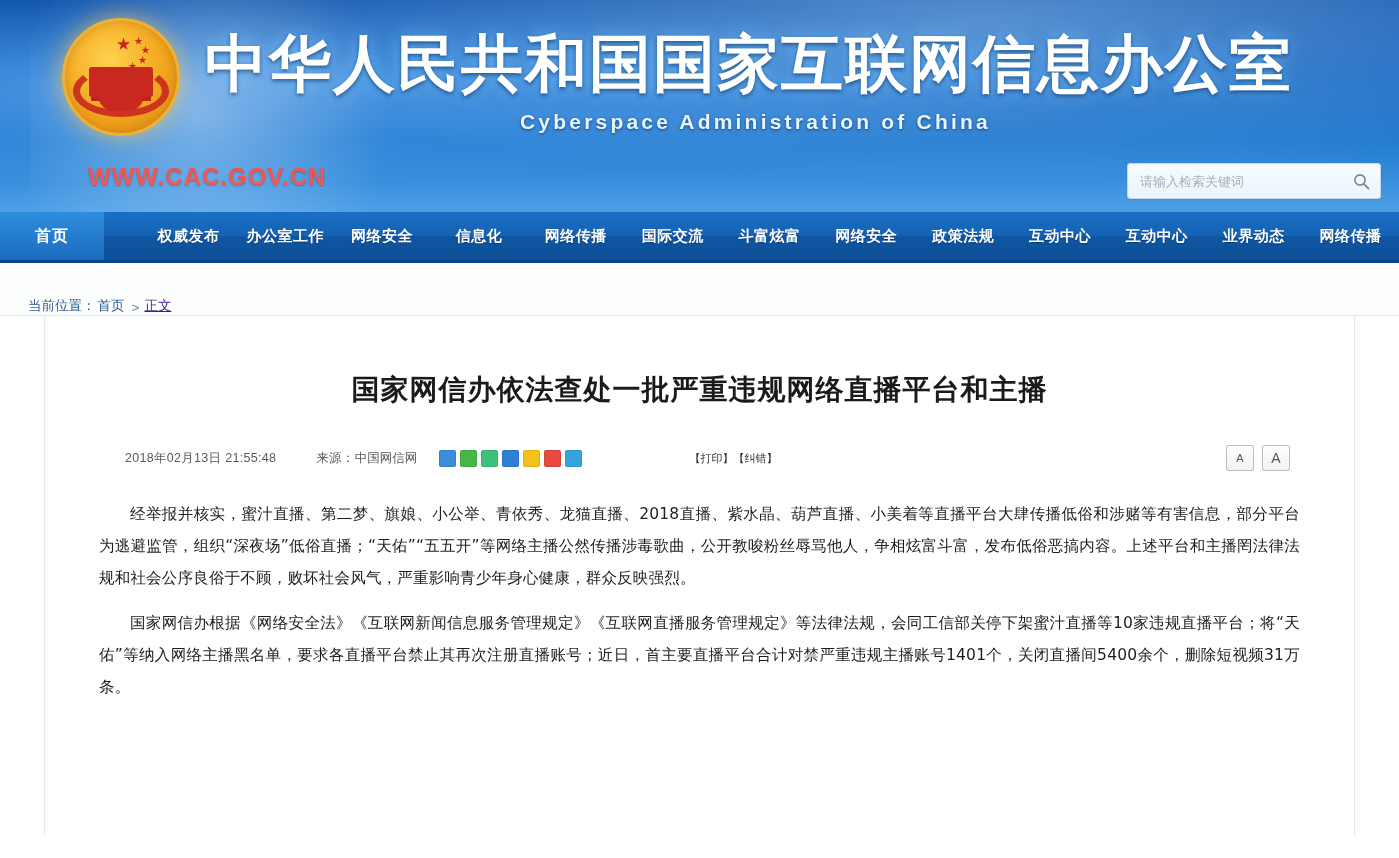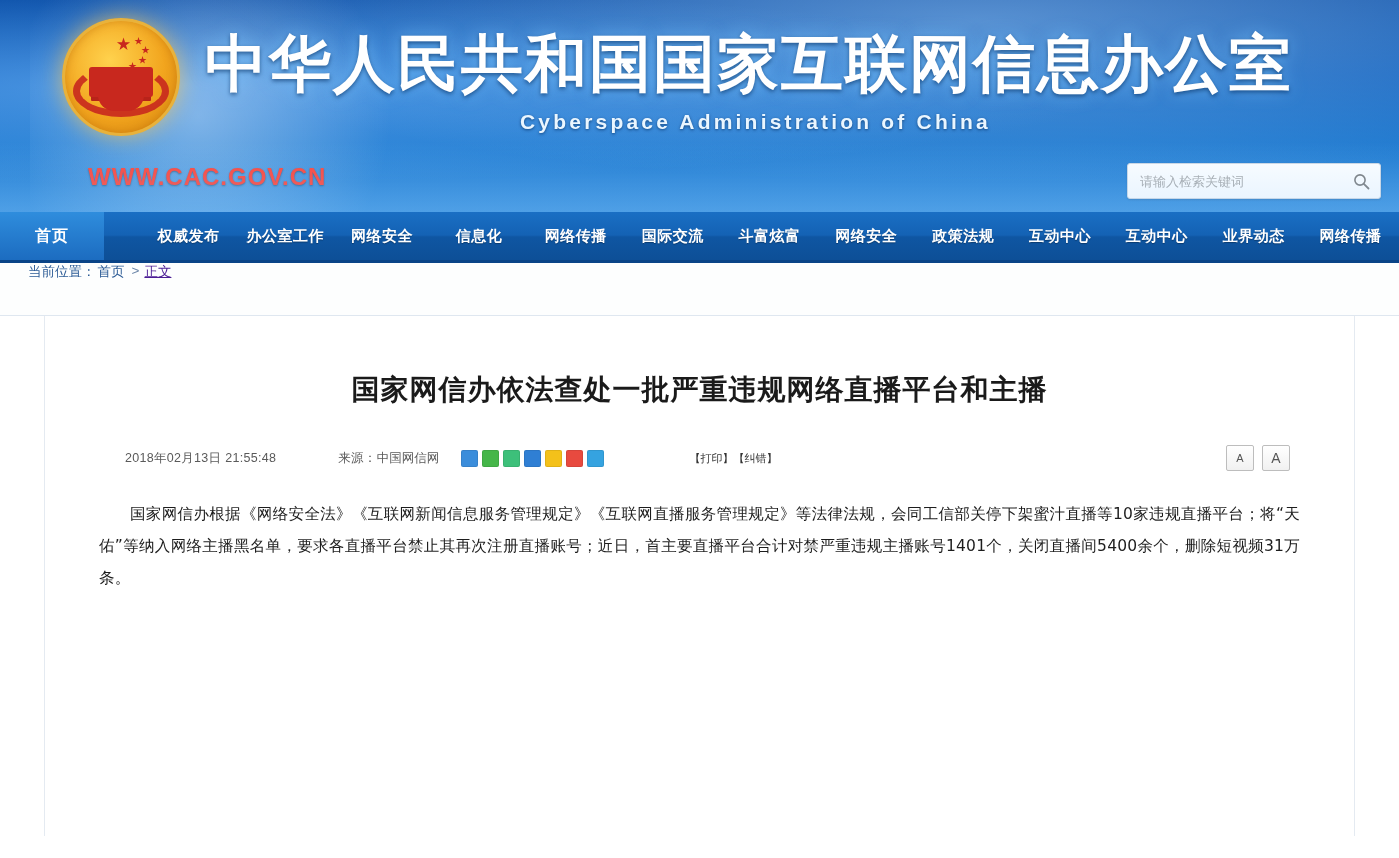--- a/index.html
+++ b/index.html
@@ -220,21 +220,21 @@
 
   
   .content-frame {
     position: relative;
     background: #ffffff;
     padding: 0;
   }
   .breadcrumb {
     height: 52px;
     display: flex;
-    align-items: flex-start;
+    align-items: flex-end;
     padding-left: 28px;
     font-size: 13.5px;
     color: #3a5b86;
     border-bottom: 1px solid #dfe7f0;
     background: #fdfefe;
   }
   .breadcrumb .bc-label { color: #2d5c96; }
   .breadcrumb .bc-link {
     color: #2d5c96;
     cursor: pointer;
@@ -272,21 +272,21 @@
   .meta-row {
     position: relative;
     display: flex;
     align-items: center;
     height: 30px;
     font-size: 12.5px;
     color: #5a5a5a;
     margin: 0 10px 26px 10px;
   }
   .meta-date { margin-left: 16px; letter-spacing: 0.3px; }
-  .meta-source { margin-left: 62px; letter-spacing: 0.3px; }
+  .meta-source { margin-left: 40px; letter-spacing: 0.3px; }
   .share-icons {
     display: flex;
     align-items: center;
     gap: 4px;
     margin-left: 22px;
   }
   .share-icons .sh {
     width: 17px;
     height: 17px;
     border-radius: 2px;
@@ -435,19 +435,20 @@
           <span>【打印】</span><span>【纠错】</span>
         </span>
 
         <span class="font-size-btns">
           <span class="fs-btn">A</span>
           <span class="fs-btn big">A</span>
         </span>
       </div>
 
       <div class="article-body">
+        <p>经举报并核实，蜜汁直播、第二梦、旗娘、小公举、青依秀、龙猫直播、2018直播、紫水晶、葫芦直播、小美着等直播平台大肆传播低俗和涉赌等有害信息，部分平台为逃避监管，组织“深夜场”低俗直播；“天佑”“五五开”等网络主播公然传播涉毒歌曲，公开教唆粉丝辱骂他人，争相炫富斗富，发布低俗恶搞内容。上述平台和主播罔法律法规和社会公序良俗于不顾，败坏社会风气，严重影响青少年身心健康，群众反映强烈。</p>
         <p>国家网信办根据《网络安全法》《互联网新闻信息服务管理规定》《互联网直播服务管理规定》等法律法规，会同工信部关停下架蜜汁直播等10家违规直播平台；将“天佑”等纳入网络主播黑名单，要求各直播平台禁止其再次注册直播账号；近日，首主要直播平台合计对禁严重违规主播账号1401个，关闭直播间5400余个，删除短视频31万条。</p>
       </div>
 
     </div>
   </div>
 
 </div>
 
 </body></html>

